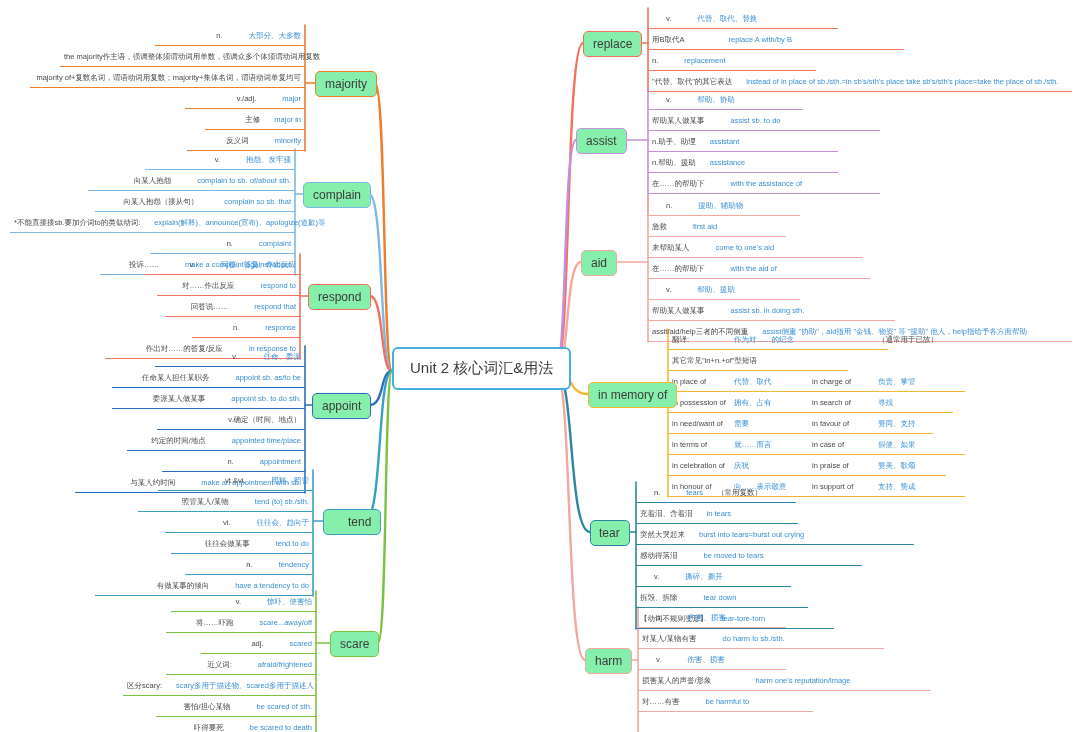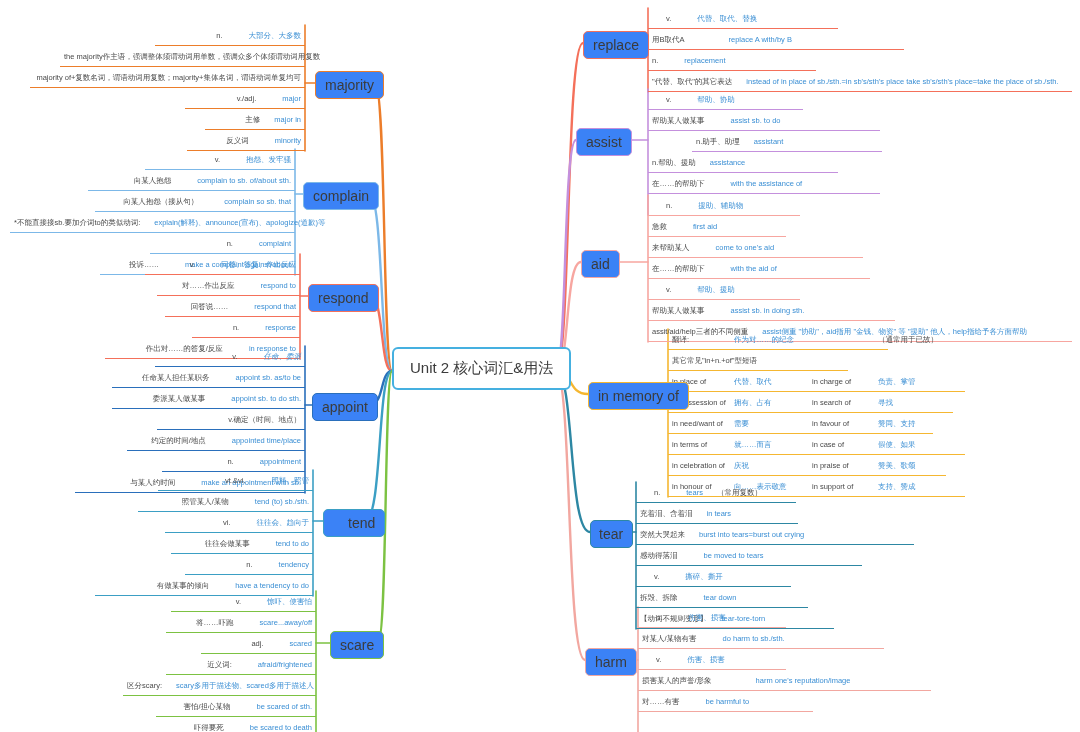--- a/index.html
+++ b/index.html
@@ -24,22 +24,22 @@
     padding:10px 16px;
     white-space:nowrap;
     z-index:30;
   }
 
   
   .branch-node{
     position:absolute;
     border:1.6px solid #999;
     border-radius:5px;
-    background:#3b82f6;
-    font-size:14px;
+    background:#86efac;
+    font-size:12px;
     color:#3b3b3b;
     padding:5px 9px;
     white-space:nowrap;
     z-index:25;
   }
 
   
   .leafgroup{position:absolute;z-index:10;}
   .leafrow{
     position:relative;
@@ -119,21 +119,21 @@
       <div class="leafgroup" style="left: 648px; top: 8px; width: 424px;">
         <div class="leafrow" style="border-bottom-color: rgb(244, 112, 90); width: 190px; padding-left: 18px;"><span class="cn">v.</span><span class="gap-m"></span><span class="en" style="color: rgb(59, 143, 212);">代替、取代、替换</span></div>
         <div class="leafrow" style="border-bottom-color: rgb(244, 112, 90); width: 256px;"><span class="cn">用B取代A</span><span class="gap-l"></span><span class="en">replace A with/by B</span></div>
         <div class="leafrow" style="border-bottom-color: rgb(244, 112, 90); width: 168px;"><span class="cn">n.</span><span class="gap-m"></span><span class="en" style="color: rgb(59, 143, 212);">replacement</span></div>
         <div class="leafrow" style="border-bottom-color: rgb(244, 112, 90); width: 424px;"><span class="cn">"代替、取代"的其它表达</span><span class="gap-s"></span><span class="en">instead of    in place of sb./sth.=in sb's/sth's place     take sb's/sth's place=take the place of sb./sth.</span></div>
       </div>
       <div class="branch-node" style="left: 576px; top: 128px; border-color: rgb(196, 144, 221);"><span>assist</span></div>
       <div class="leafgroup" style="left: 648px; top: 89px; width: 232px;">
         <div class="leafrow" style="border-bottom-color: rgb(196, 144, 221); width: 155px; padding-left: 18px;"><span class="cn">v.</span><span class="gap-m"></span><span class="en" style="color: rgb(59, 143, 212);">帮助、协助</span></div>
         <div class="leafrow" style="border-bottom-color: rgb(196, 144, 221); width: 232px;"><span class="cn">帮助某人做某事</span><span class="gap-m"></span><span class="en">assist sb. to do</span></div>
-        <div class="leafrow" style="border-bottom-color: rgb(196, 144, 221); width: 190px; margin-left: 44px;"><span class="cn">n.助手、助理</span><span class="gap-s"></span><span class="en">assistant</span></div>
+        <div class="leafrow" style="border-bottom-color: rgb(196, 144, 221); width: 190px;"><span class="cn">n.助手、助理</span><span class="gap-s"></span><span class="en">assistant</span></div>
         <div class="leafrow" style="border-bottom-color: rgb(196, 144, 221); width: 190px;"><span class="cn">n.帮助、援助</span><span class="gap-s"></span><span class="en">assistance</span></div>
         <div class="leafrow" style="border-bottom-color: rgb(196, 144, 221); width: 232px;"><span class="cn">在……的帮助下</span><span class="gap-m"></span><span class="en">with the assistance of</span></div>
       </div>
       <div class="branch-node" style="left: 581px; top: 250px; border-color: rgb(247, 166, 160);"><span>aid</span></div>
       <div class="leafgroup" style="left: 648px; top: 195px; width: 424px;">
         <div class="leafrow" style="border-bottom-color: rgb(247, 166, 160); width: 152px; padding-left: 18px;"><span class="cn">n.</span><span class="gap-m"></span><span class="en" style="color: rgb(59, 143, 212);">援助、辅助物</span></div>
         <div class="leafrow" style="border-bottom-color: rgb(247, 166, 160); width: 138px;"><span class="cn">急救</span><span class="gap-m"></span><span class="en">first aid</span></div>
         <div class="leafrow" style="border-bottom-color: rgb(247, 166, 160); width: 215px;"><span class="cn">来帮助某人</span><span class="gap-m"></span><span class="en">come to one's aid</span></div>
         <div class="leafrow" style="border-bottom-color: rgb(247, 166, 160); width: 222px;"><span class="cn">在……的帮助下</span><span class="gap-m"></span><span class="en">with the aid of</span></div>
         <div class="leafrow" style="border-bottom-color: rgb(247, 166, 160); width: 152px; padding-left: 18px;"><span class="cn">v.</span><span class="gap-m"></span><span class="en" style="color: rgb(59, 143, 212);">帮助、援助</span></div>
@@ -190,21 +190,21 @@
       <div class="branch-node" style="left: 308px; top: 284px; border-color: rgb(244, 112, 90);"><span>respond</span></div>
       <div class="leafgroup" style="left: 105px; top: 254px; width: 195px;">
         <div class="leafrow ralign" style="border-bottom-color: rgb(244, 112, 90); width: 155px; margin-left: 40px;"><span class="cn">v.</span><span class="gap-m"></span><span class="en" style="color: rgb(59, 143, 212);">回答、答复、作出反应</span></div>
         <div class="leafrow ralign" style="border-bottom-color: rgb(244, 112, 90); width: 143px; margin-left: 52px;"><span class="cn">对……作出反应</span><span class="gap-m"></span><span class="en">respond to</span></div>
         <div class="leafrow ralign" style="border-bottom-color: rgb(244, 112, 90); width: 135px; margin-left: 60px;"><span class="cn">回答说……</span><span class="gap-m"></span><span class="en">respond that</span></div>
         <div class="leafrow ralign" style="border-bottom-color: rgb(244, 112, 90); width: 108px; margin-left: 87px;"><span class="cn">n.</span><span class="gap-m"></span><span class="en">response</span></div>
         <div class="leafrow ralign" style="border-bottom-color: rgb(244, 112, 90); width: 195px; margin-left: 0px;"><span class="cn">作出对……的答复/反应</span><span class="gap-m"></span><span class="en">in response to</span></div>
       </div>
       <div class="branch-node" style="left: 312px; top: 393px; border-color: rgb(42, 111, 187);"><span>appoint</span></div>
       <div class="leafgroup" style="left: 75px; top: 346px; width: 230px;">
-        <div class="leafrow ralign" style="border-bottom-color: rgb(42, 111, 187); width: 150px; margin-left: 80px;"><span class="cn">v.</span><span class="gap-m"></span><span class="en" style="color: rgb(59, 143, 212); font-style: italic;">任命、委派</span></div>
+        <div class="leafrow ralign" style="border-bottom-color: rgb(42, 111, 187); width: 150px; margin-left: 80px;"><span class="cn">v.</span><span class="gap-m"></span><span class="en" style="color: rgb(59, 143, 212);">任命、委派</span></div>
         <div class="leafrow ralign" style="border-bottom-color: rgb(42, 111, 187); width: 193px; margin-left: 37px;"><span class="cn">任命某人担任某职务</span><span class="gap-m"></span><span class="en">appoint sb. as/to be</span></div>
         <div class="leafrow ralign" style="border-bottom-color: rgb(42, 111, 187); width: 193px; margin-left: 37px;"><span class="cn">委派某人做某事</span><span class="gap-m"></span><span class="en">appoint sb. to do sth.</span></div>
         <div class="leafrow ralign" style="border-bottom-color: rgb(42, 111, 187); width: 148px; margin-left: 82px;"><span class="cn">v.确定（时间、地点）</span></div>
         <div class="leafrow ralign" style="border-bottom-color: rgb(42, 111, 187); width: 178px; margin-left: 52px;"><span class="cn">约定的时间/地点</span><span class="gap-m"></span><span class="en">appointed time/place</span></div>
         <div class="leafrow ralign" style="border-bottom-color: rgb(42, 111, 187); width: 143px; margin-left: 87px;"><span class="cn">n.</span><span class="gap-m"></span><span class="en">appointment</span></div>
         <div class="leafrow ralign" style="border-bottom-color: rgb(42, 111, 187); width: 230px; margin-left: 0px;"><span class="cn">与某人约时间</span><span class="gap-m"></span><span class="en">make an appointment with sb.</span></div>
       </div>
       <div class="branch-node" style="left: 323px; top: 509px; border-color: rgb(59, 159, 196); padding-left: 24px;"><span>tend</span></div>
       <div class="leafgroup" style="left: 95px; top: 470px; width: 218px;">
         <div class="leafrow ralign" style="border-bottom-color: rgb(59, 159, 196); width: 155px; margin-left: 63px;"><span class="cn">vt.&amp;vi.</span><span class="gap-m"></span><span class="en" style="color: rgb(59, 143, 212);">照料、照管</span></div>

